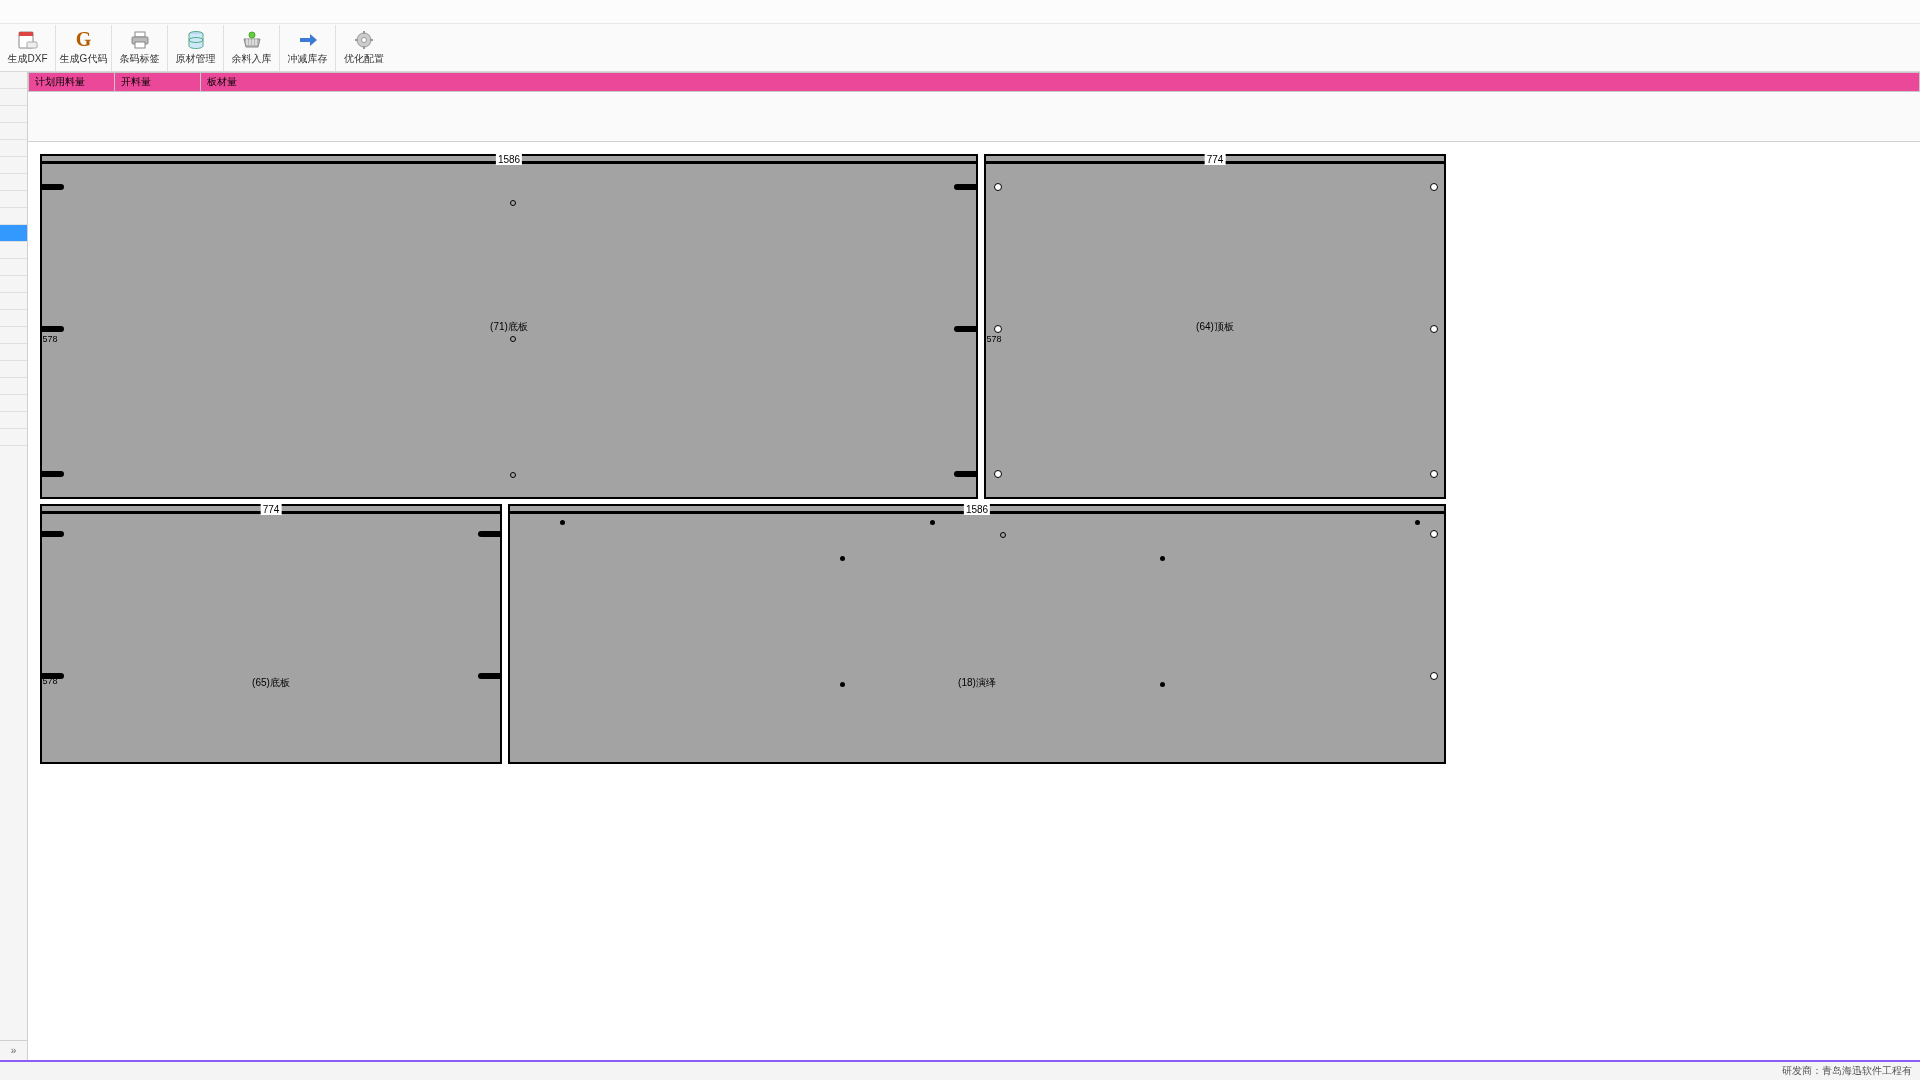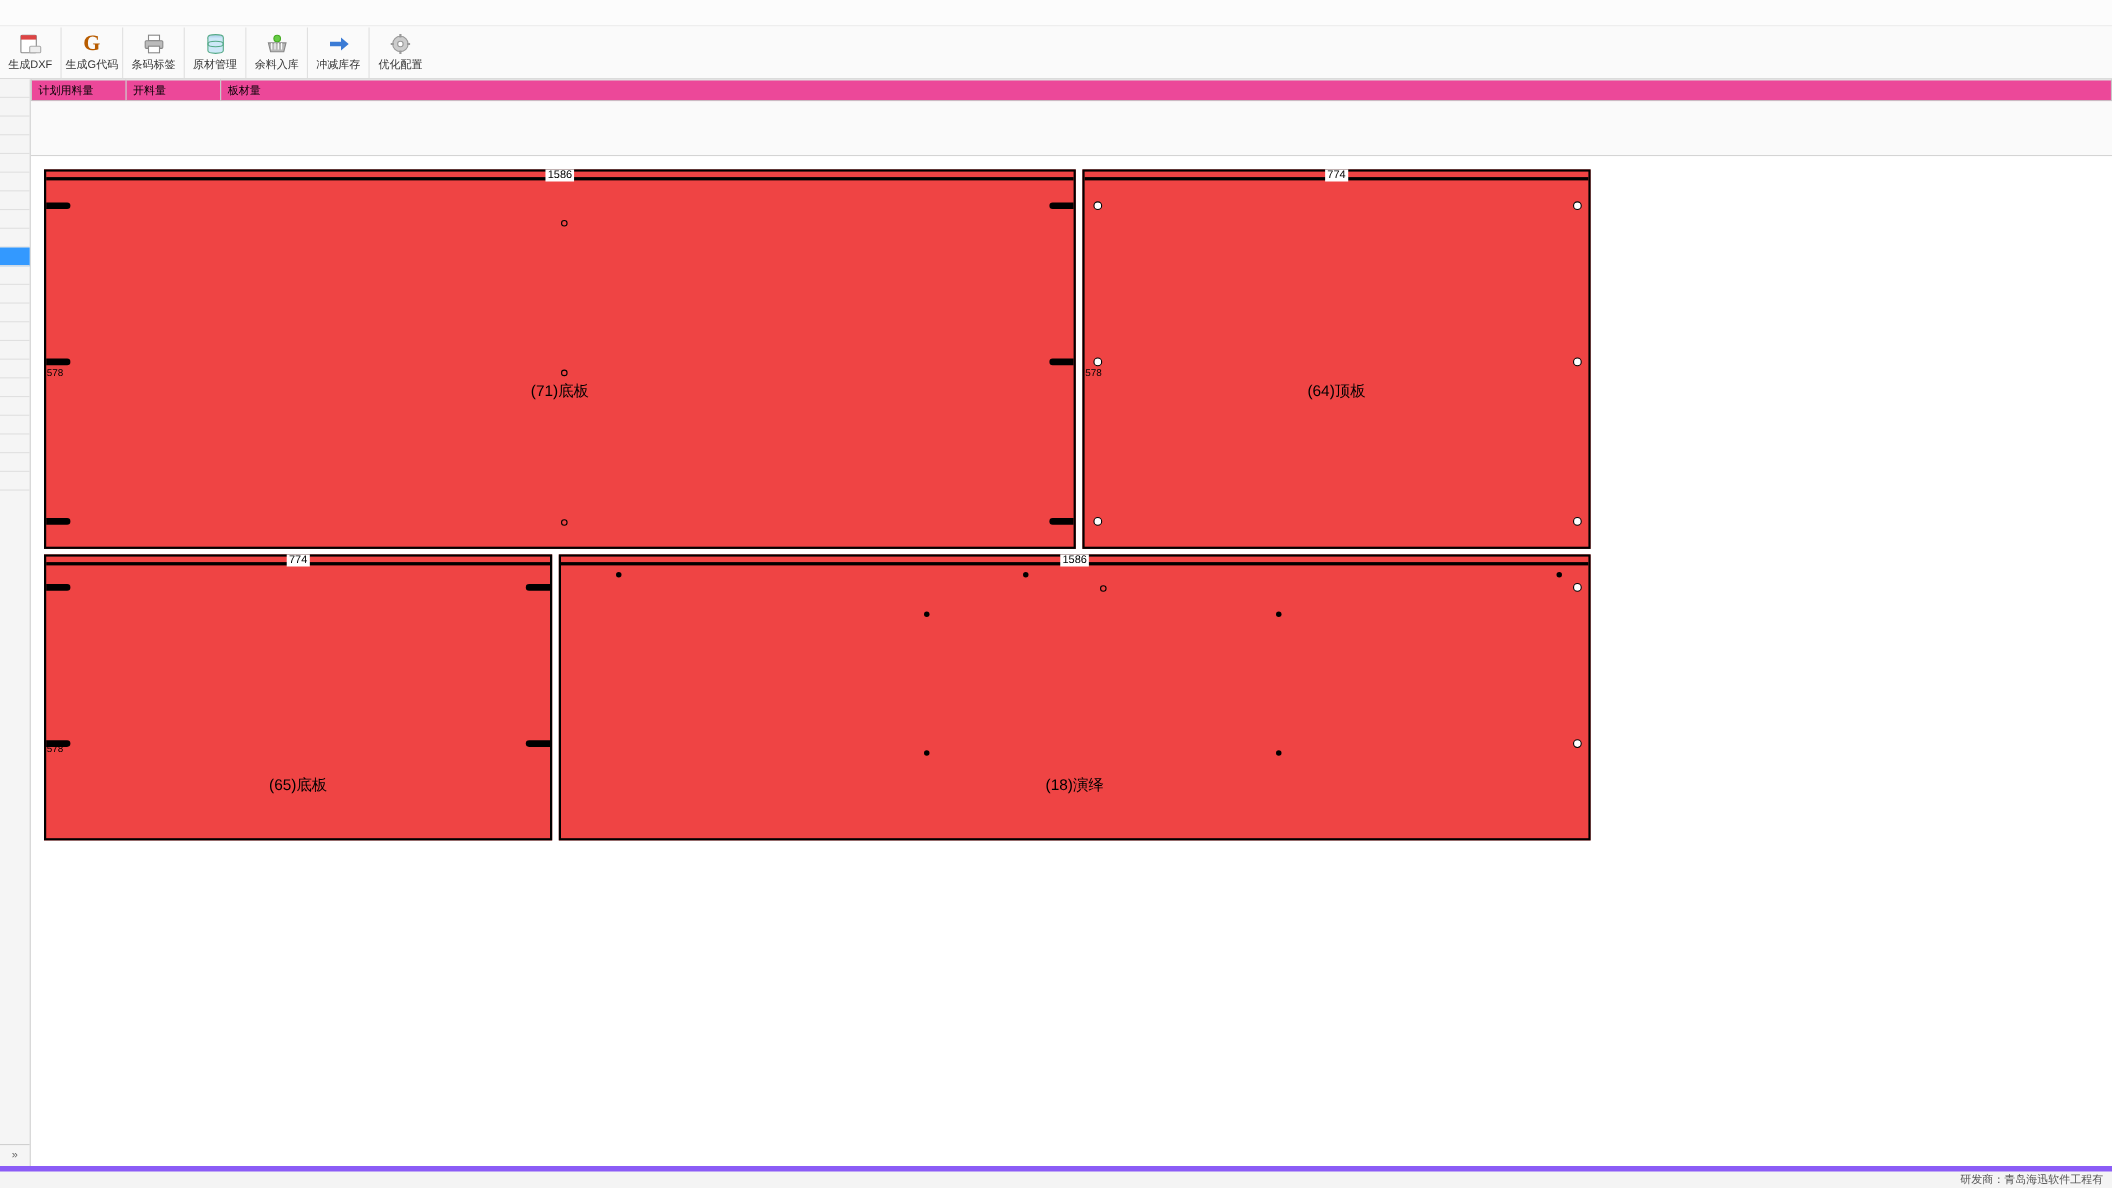--- a/index.html
+++ b/index.html
@@ -28,33 +28,33 @@
     .info-table td, .info-table th { border: 1px solid #c8c8c8; padding: 2px 6px; height: 18px; text-align: left; font-weight: normal; }
     .info-table th { background: #ec4899; }
     .col-planned { width: 86px; }
     .col-cut { width: 86px; font-family: Liberation Mono, monospace; }
     
     .info-spacer { height: 50px; background: #fafafa; border-bottom: 1px solid #d0d0d0; }
     
     .canvas-area { flex: 1; position: relative; overflow: hidden; background: #fff; }
     .canvas-inner { position: absolute; inset: 6px; }
     
-    .panel { position: absolute; border: 2px solid #000; background: #ef4444; }
+    .panel { position: absolute; border: 2px solid #000; background: #a3a3a3; }
     .panel-topbar { position: absolute; top: 0; left: 0; right: 0; height: 8px; border-bottom: 3px solid #000; }
     .panel-dim { position: absolute; top: -2px; font-size: 10px; background: #fff; padding: 0 2px; z-index: 2; }
-    .panel-label { position: absolute; font-size: 14px; white-space: nowrap; margin-top: 29px; }
+    .panel-label { position: absolute; font-size: 10px; white-space: nowrap; }
     .panel-sidedim { position: absolute; font-size: 9px; transform: translateX(-50%); text-align: center; }
     
     .conn-left { position: absolute; width: 22px; height: 6px; background: #000; border-radius: 0 3px 3px 0; }
     .conn-right { position: absolute; width: 22px; height: 6px; background: #000; border-radius: 3px 0 0 3px; }
     .conn-circ { position: absolute; width: 8px; height: 8px; border: 1.2px solid #000; border-radius: 50%; background: #fff; }
     .hole { position: absolute; width: 6px; height: 6px; border: 1px solid #000; border-radius: 50%; }
     .dot { position: absolute; width: 5px; height: 5px; background: #000; border-radius: 50%; }
     
-    .statusbar { height: 20px; border-top: 5px solid #8b5cf6; background: #f4f4f4; display: flex; justify-content: flex-end; padding: 0 8px; font-size: 10px; color: #555; }
+    .statusbar { height: 20px; border-top: 2px solid #8b5cf6; background: #f4f4f4; display: flex; align-items: center; justify-content: flex-end; padding: 0 8px; font-size: 10px; color: #555; }
     
     
     .ico-dxf { width: 22px; height: 20px; }
     .ico-g { font-family: Georgia, serif; font-size: 20px; font-weight: bold; color: #b85c00; }
     .ico-print { width: 20px; height: 18px; }
     .ico-db { width: 16px; height: 18px; }
     .ico-basket { width: 20px; height: 18px; }
     .ico-arrow { width: 20px; height: 16px; }
     .ico-gear { width: 18px; height: 18px; }
   </style>

